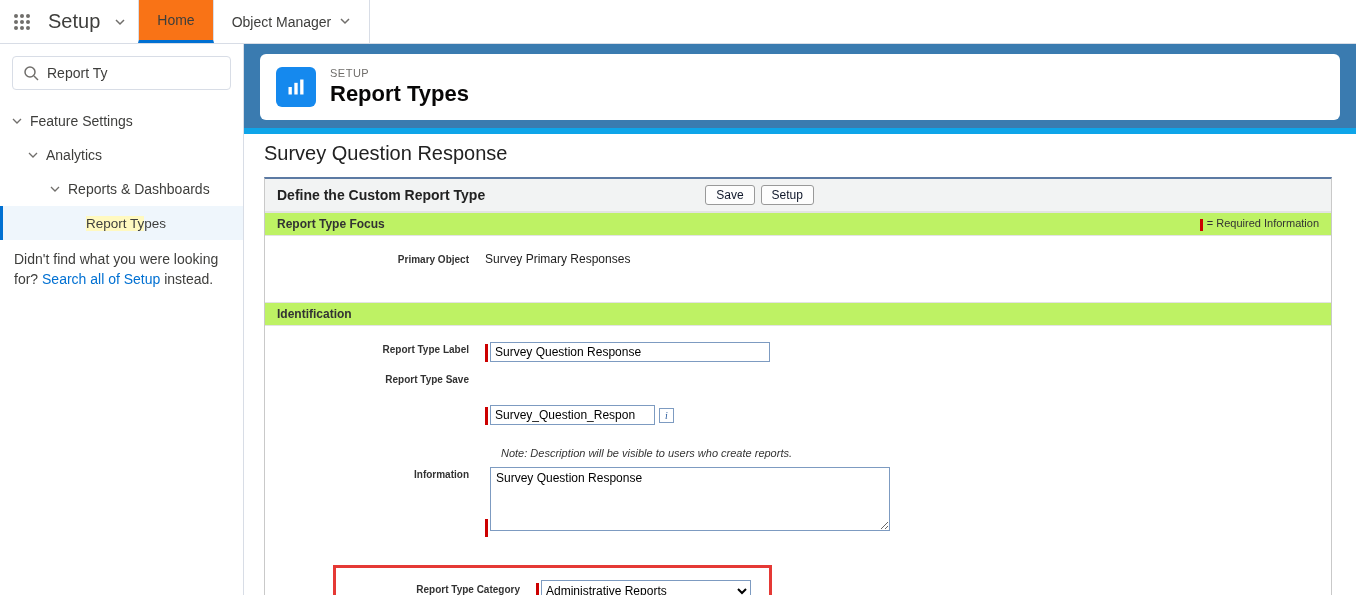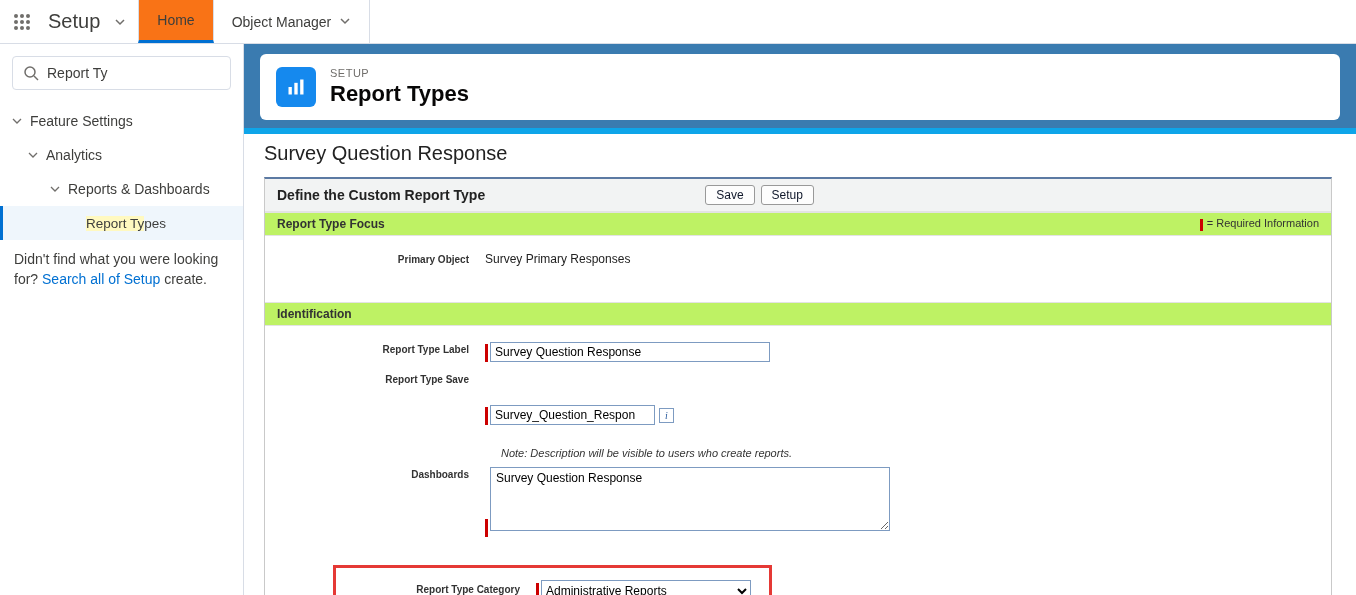--- a/index.html
+++ b/index.html
@@ -139,21 +139,21 @@
     <div class="tree-node tree-lvl2">
       <span class="chev"><svg width="10" height="10" viewBox="0 0 10 10">
             <path d="M1 3 L5 7 L9 3" stroke="#706e6b" stroke-width="1.3" fill="none"></path>
           </svg></span>
       <span>Reports &amp; Dashboards</span>
     </div>
     <div class="tree-node tree-lvl3 selected">
       <span><span class="highlight">Report Ty</span><span>pes</span></span>
     </div>
     <div class="not-found">
-      <span>Didn't find what you were looking for? </span><a href="#">Search all of Setup</a><span> create.</span>
+      <span>Didn't find what you were looking for? </span><a href="#">Search all of Setup</a><span> instead.</span>
     </div>
   </div>
 
   <div class="main">
     <div class="topo">
       <div class="pagehead">
         <div class="icon">
           <svg viewBox="0 0 24 24">
               <rect x="3" y="12" width="4" height="9"></rect>
               <rect x="10" y="7" width="4" height="14"></rect>
@@ -208,21 +208,21 @@
             <div class="formRow">
               <div class="formLabel">Report Type Save</div>
               <div class="formVal">
                 <span class="reqMark"></span><input class="txtInput nm" type="text" value="Survey_Question_Respon" style=""><span class="infoIcon">i</span>
               </div>
             </div>
 
             <div class="note">Note: Description will be visible to users who create reports.</div>
 
             <div class="formRow">
-              <div class="formLabel">Dashboards</div>
+              <div class="formLabel">Information</div>
               <div class="formVal">
                 <span class="reqMark"></span><textarea class="txtArea" style="">Survey Question Response</textarea>
               </div>
             </div>
 
             <div class="catRow">
               <div style="width:68px;"></div>
               <div class="highlightBox">
                 <div class="formLabel">Report Type Category</div>
                 <div class="formVal">

